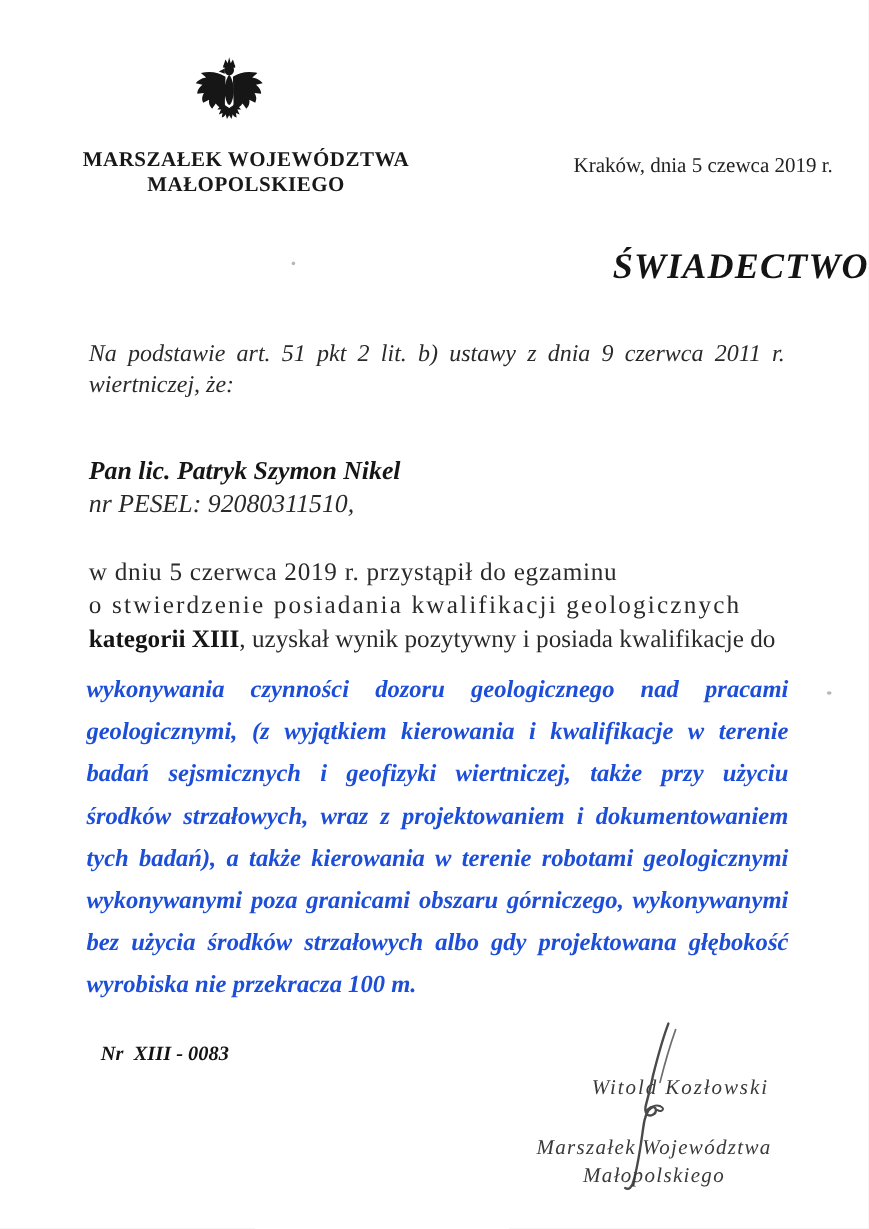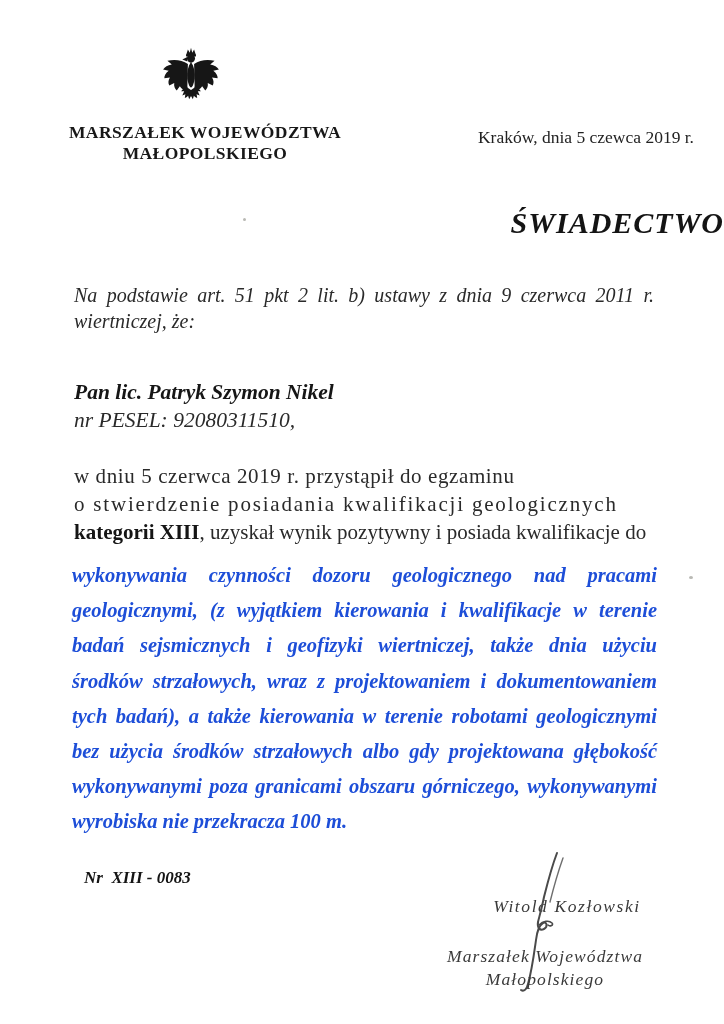--- a/index.html
+++ b/index.html
@@ -79,25 +79,25 @@
 
   <div class="abs exam">
     <div class="l1">w dniu 5 czerwca 2019 r. przystąpił do egzaminu</div>
     <div class="l2">o stwierdzenie posiadania kwalifikacji geologicznych</div>
     <div class="l3"><span class="emph">kategorii XIII</span><span>, uzyskał wynik pozytywny i posiada kwalifikacje do</span></div>
   </div>
 
   <div class="abs quals">
     <div class="jline">wykonywania czynności dozoru geologicznego nad pracami</div>
     <div class="jline">geologicznymi, (z wyjątkiem kierowania i kwalifikacje w terenie</div>
-    <div class="jline">badań sejsmicznych i geofizyki wiertniczej, także dnia użyciu</div>
+    <div class="jline">badań sejsmicznych i geofizyki wiertniczej, także przy użyciu</div>
     <div class="jline">środków strzałowych, wraz z projektowaniem i dokumentowaniem</div>
     <div class="jline">tych badań), a także kierowania w terenie robotami geologicznymi</div>
+    <div class="jline">wykonywanymi poza granicami obszaru górniczego, wykonywanymi</div>
     <div class="jline">bez użycia środków strzałowych albo gdy projektowana głębokość</div>
-    <div class="jline">wykonywanymi poza granicami obszaru górniczego, wykonywanymi</div>
     <div>wyrobiska nie przekracza 100 m.</div>
   </div>
 
   <div class="abs nr">Nr  XIII - 0083</div>
 
   <div class="abs sig-name">Witold Kozłowski</div>
 
   <svg class="abs sig-stroke" viewBox="0 0 72 146" aria-hidden="true">
     <g fill="none" stroke="#4a4a4a" stroke-width="2" stroke-linecap="round">
       <path d="M54 2 C49 15 45 30 41 46 C39 56 37 63 35 71 C34 77 37 80 41 78 C45 76 44 70 40 72 C36 74 34 81 33 89 C31 103 29 119 25 133 C24 138 21 141 18 139"></path>

